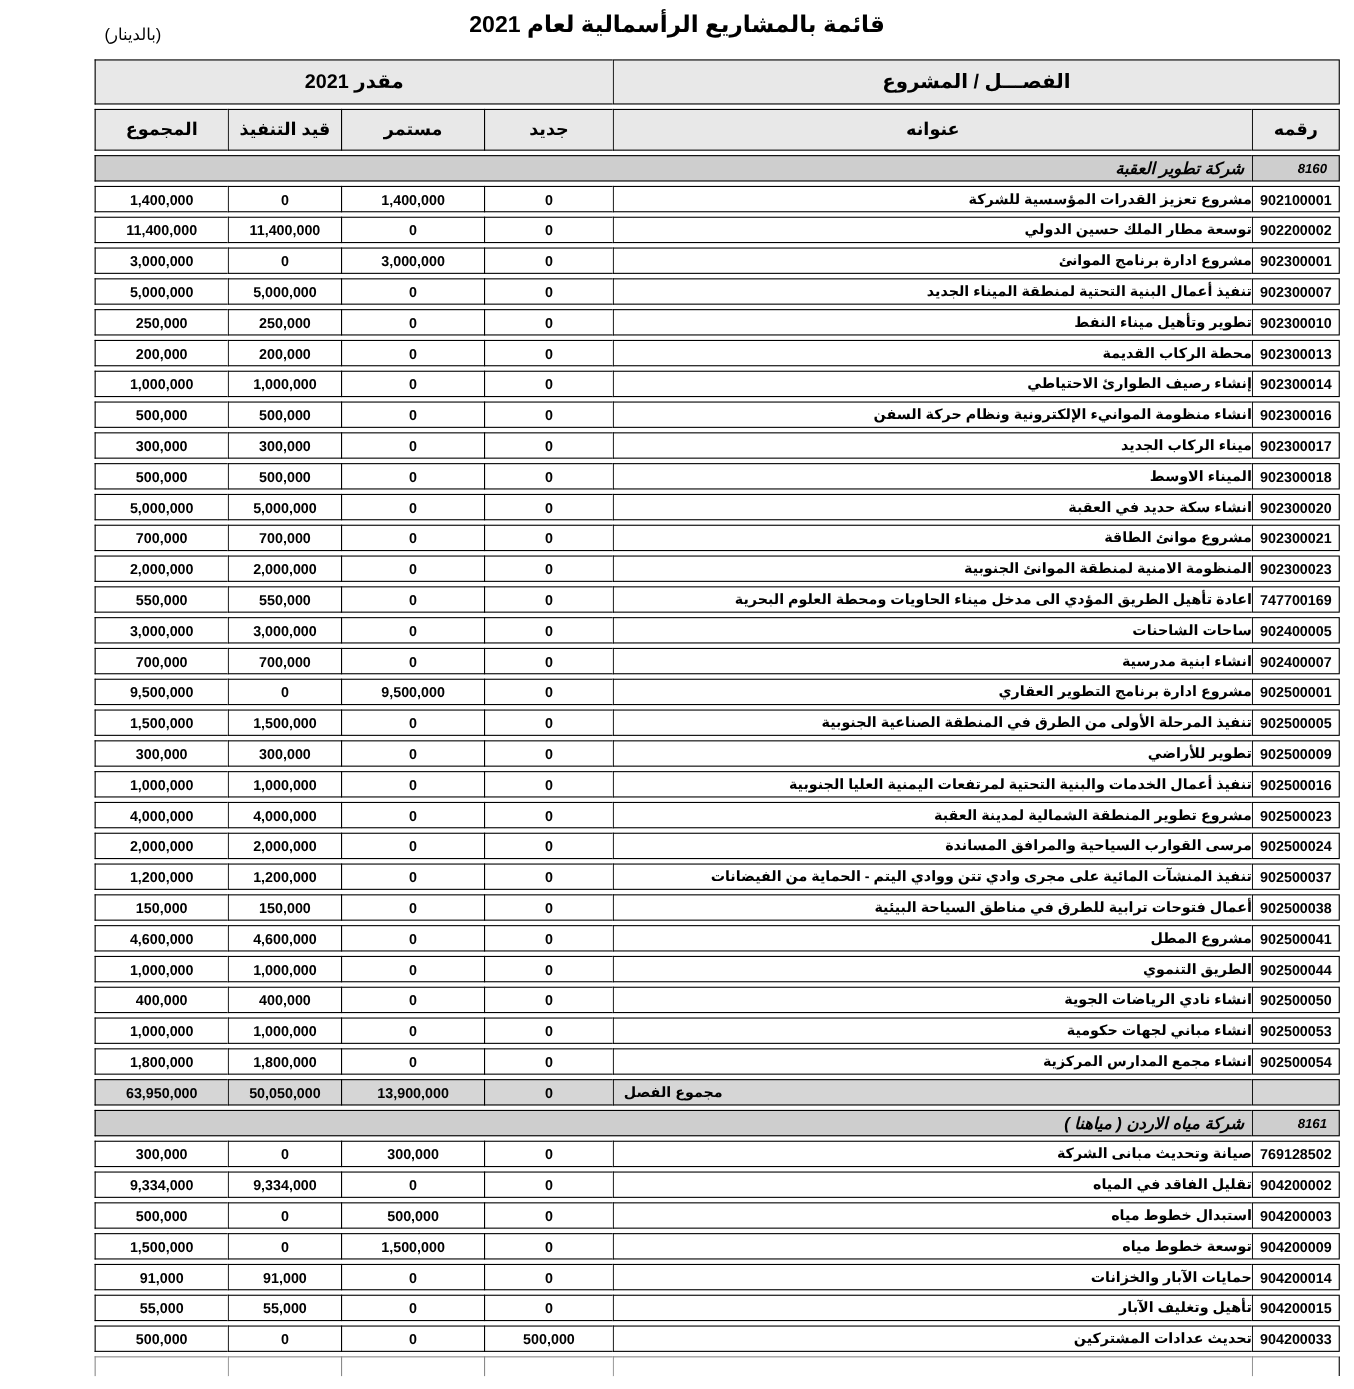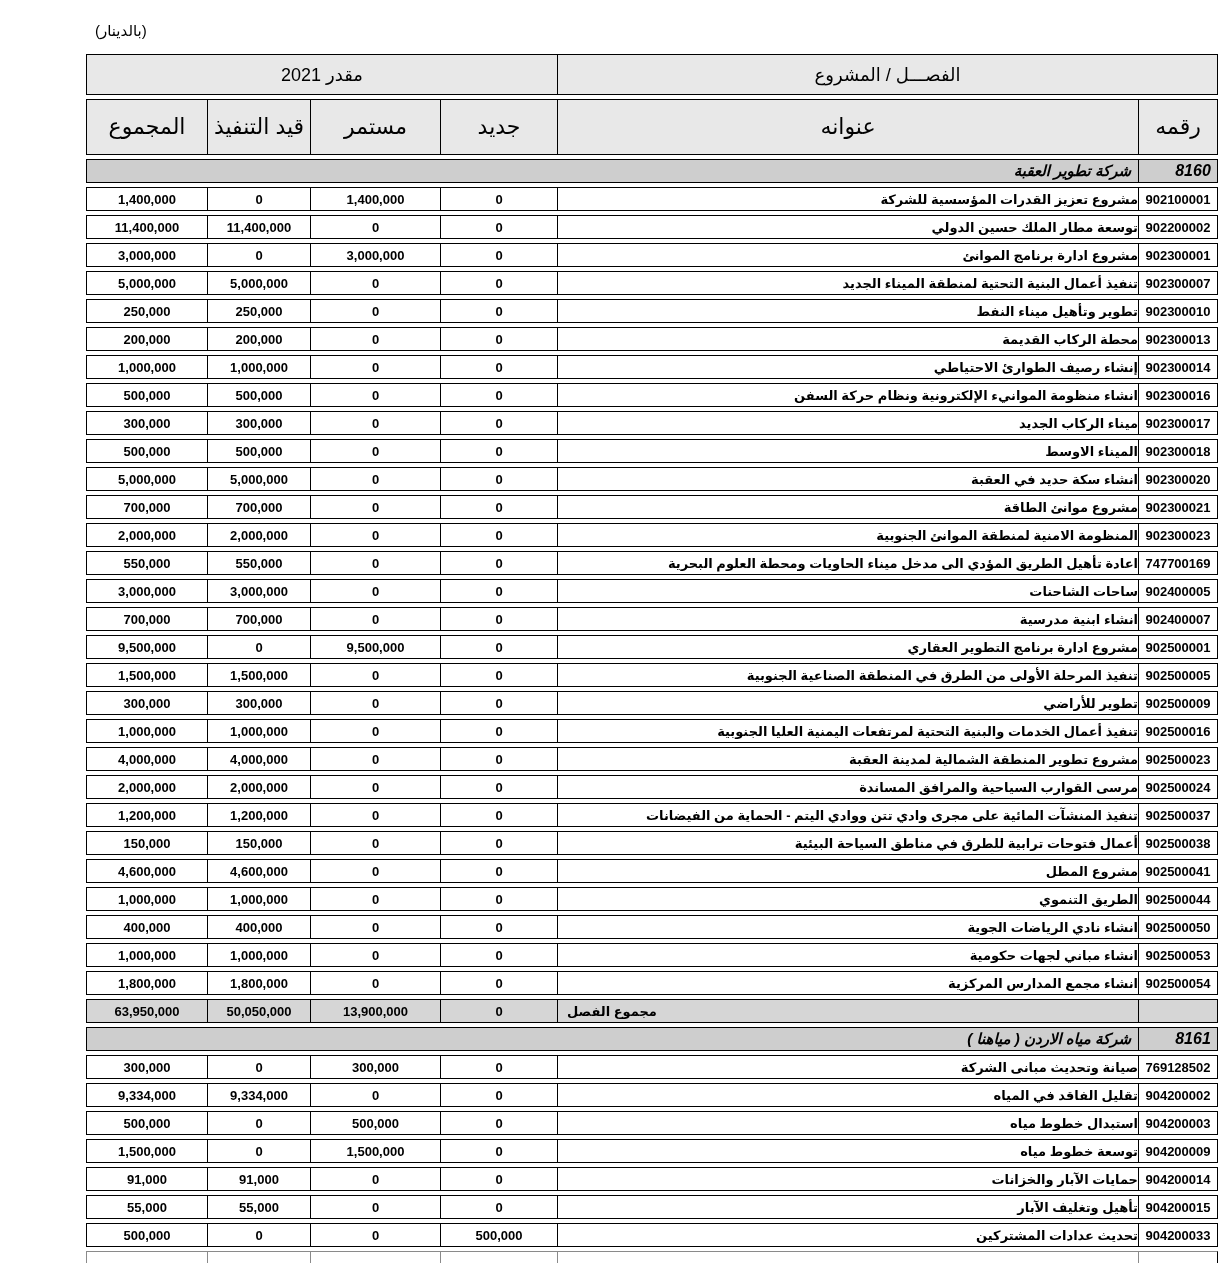--- a/index.html
+++ b/index.html
@@ -45,46 +45,47 @@
     border-left: 1.6px solid var(--border, #000);
     padding: 0;
     overflow: hidden;
     white-space: nowrap;
     vertical-align: middle;
     color: #000;
   }
   table.projects tr > *:first-child { border-right: 1.6px solid var(--border, #000); }
   thead th {
     background: var(--header-bg, #e8e8e8);
-    font-weight: normal;
+    font-weight: bold;
     text-align: center;
   }
   thead tr.group th  { height: 41px; font-size: 18px; }
-  thead tr.cols th   { height: 56px; font-size: 22px; }
+  thead tr.cols th   { height: 38px; font-size: 16px; }
   td { height: 24px; font-size: 13px; font-weight: bold; background: #fff; }
   td.num   { text-align: center; letter-spacing: 0; }
   td.title { text-align: right; padding-right: 7px; }
   td.val   { text-align: center; }
   tr.section td { background: var(--section-bg, #cecece); font-style: italic; }
-  tr.section td.chapter-num  { font-size: 16px; text-align: center; padding-left: 30px; }
+  tr.section td.chapter-num  { font-size: 12px; text-align: center; padding-left: 30px; }
   tr.section td.chapter-name { font-size: 15px; text-align: right; padding-right: 7px; }
   tr.subtotal td { background: var(--subtotal-bg, #d6d6d6); }
   tr.subtotal td.label { text-align: left; padding-left: 9px; direction: rtl; margin-top: 37px; }
   tr.partial td {
     border-color: #8a8a8a;
     border-bottom: none;
     height: 18px;
     background: #fff;
   }
 </style>
 </head>
 <body>
 
 <div class="page">
 
+  <div class="doc-title">قائمة بالمشاريع الرأسمالية لعام 2021</div>
   <div class="currency-note">(بالدينار)</div>
 
   <table class="projects">
     <colgroup>
       <col style="width:80px">
       <col style="width:581px">
       <col style="width:117px">
       <col style="width:130px">
       <col style="width:103px">
       <col style="width:121px">

